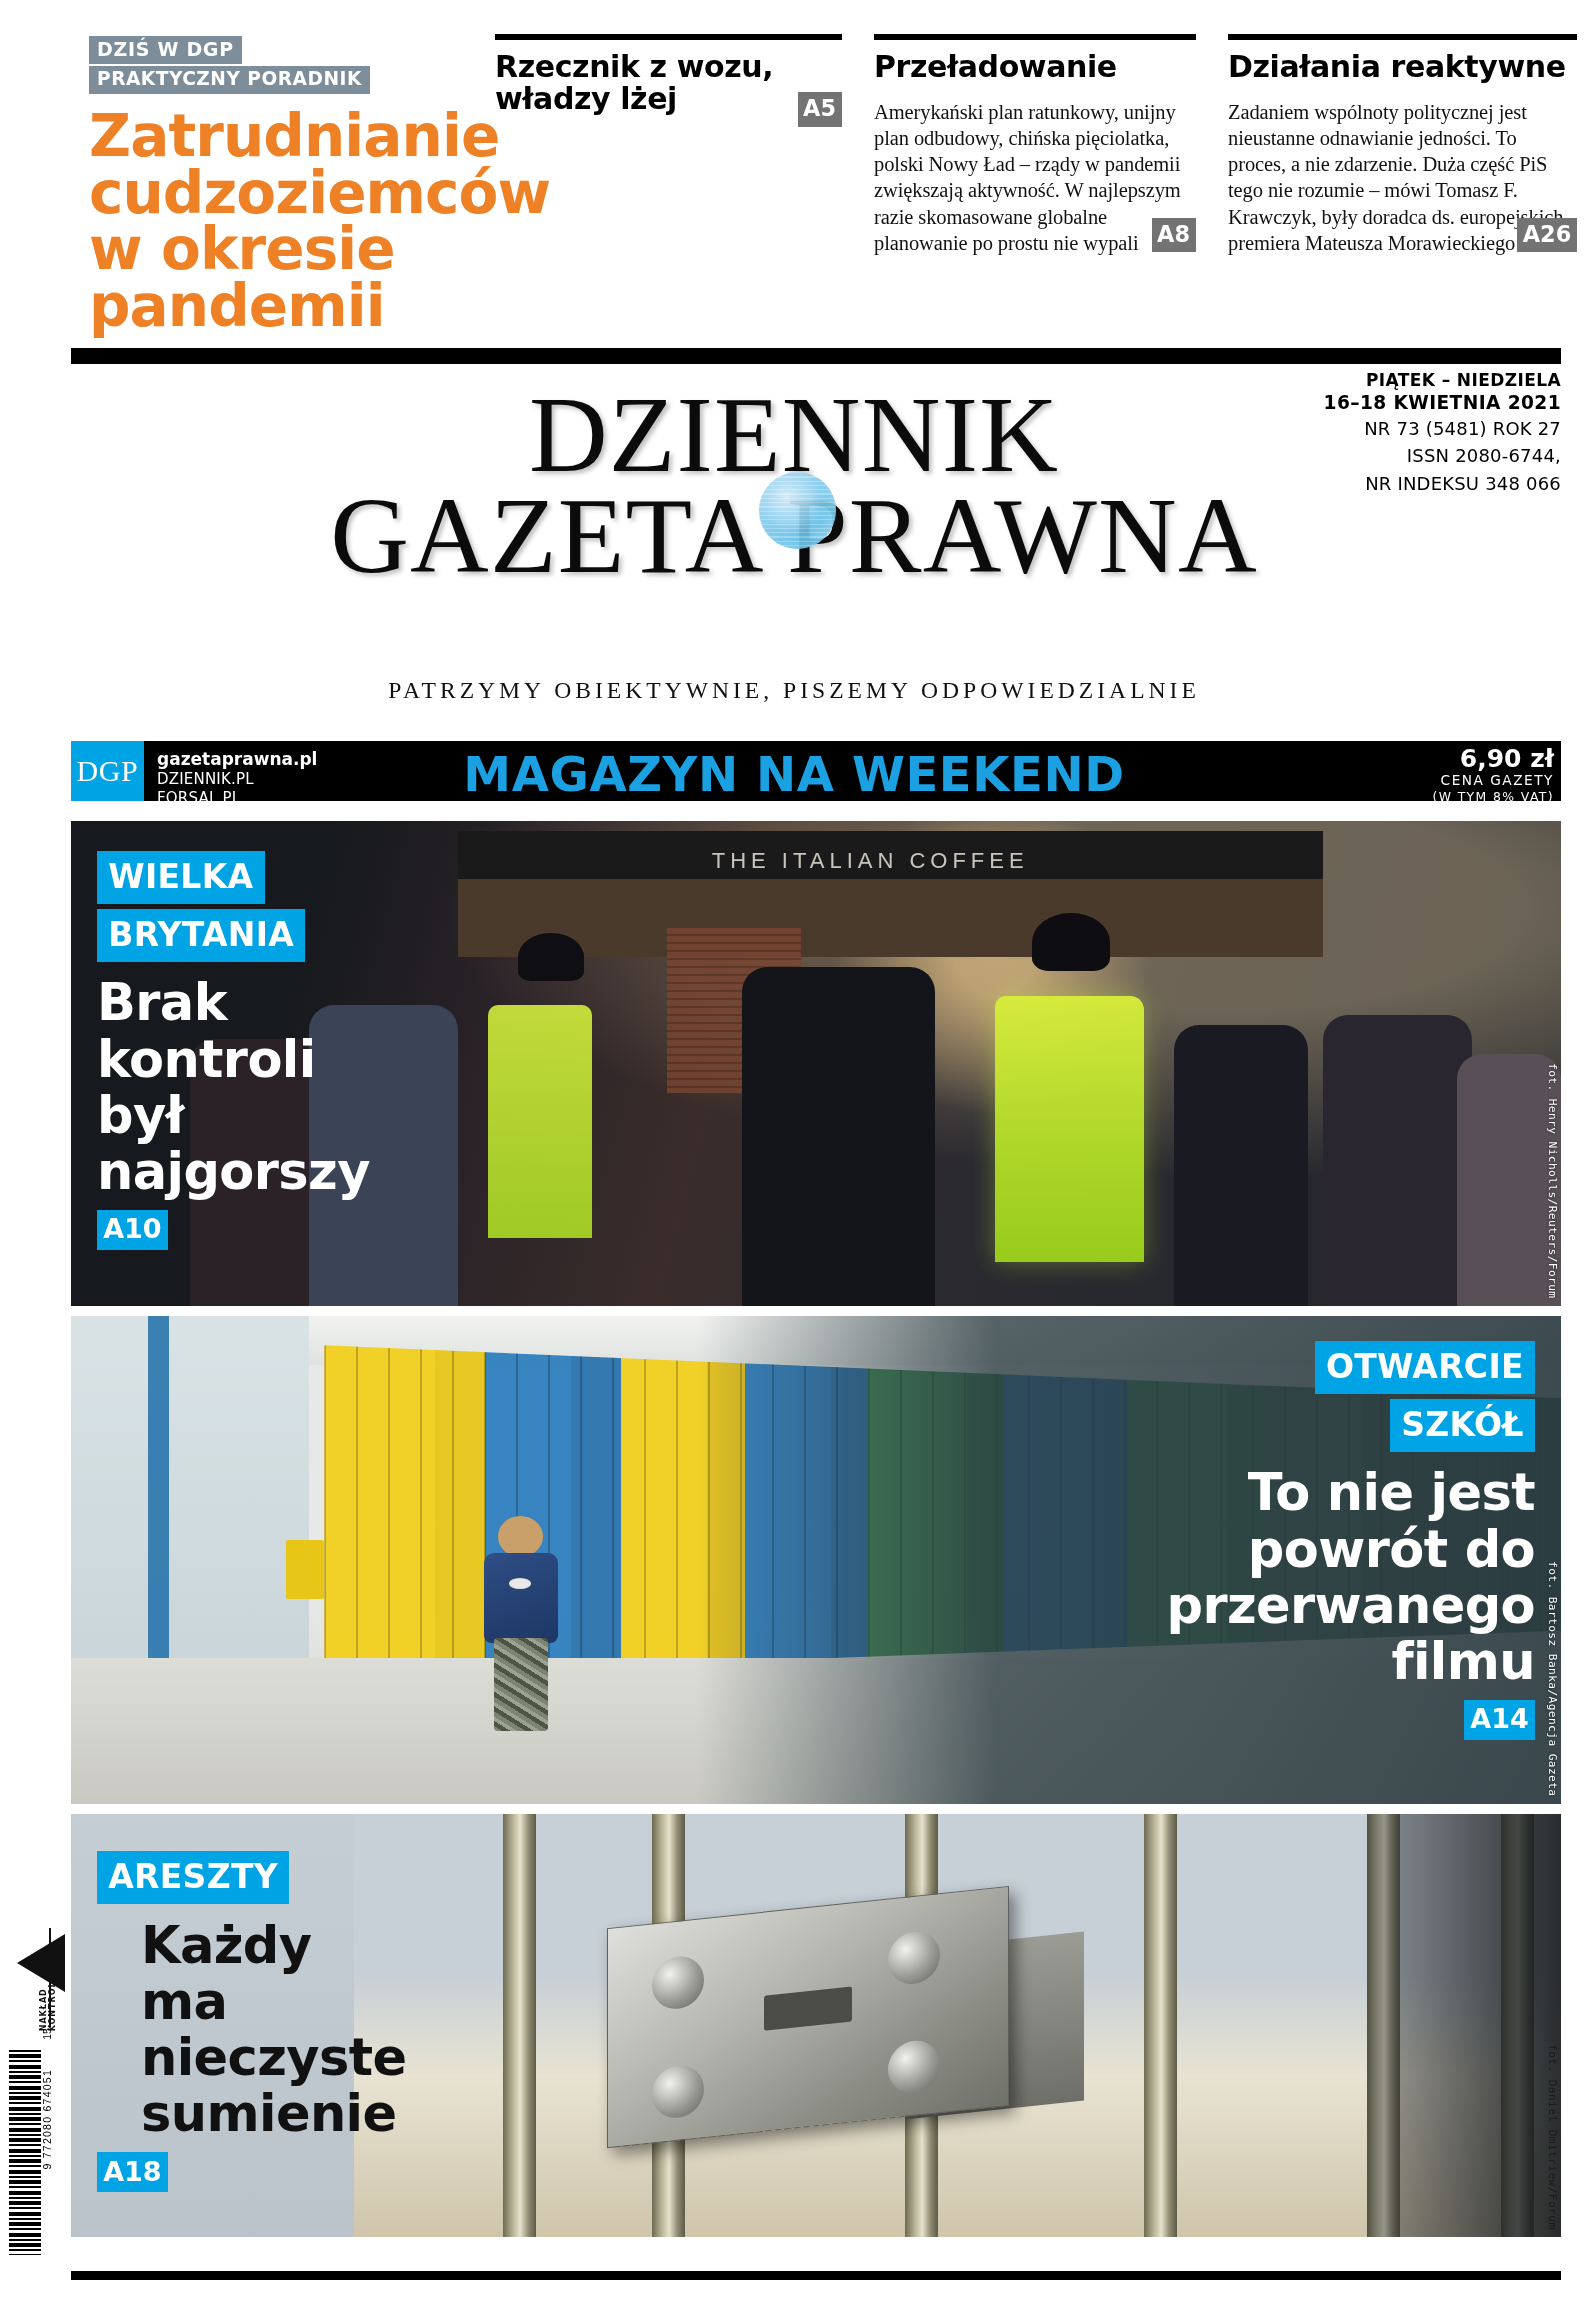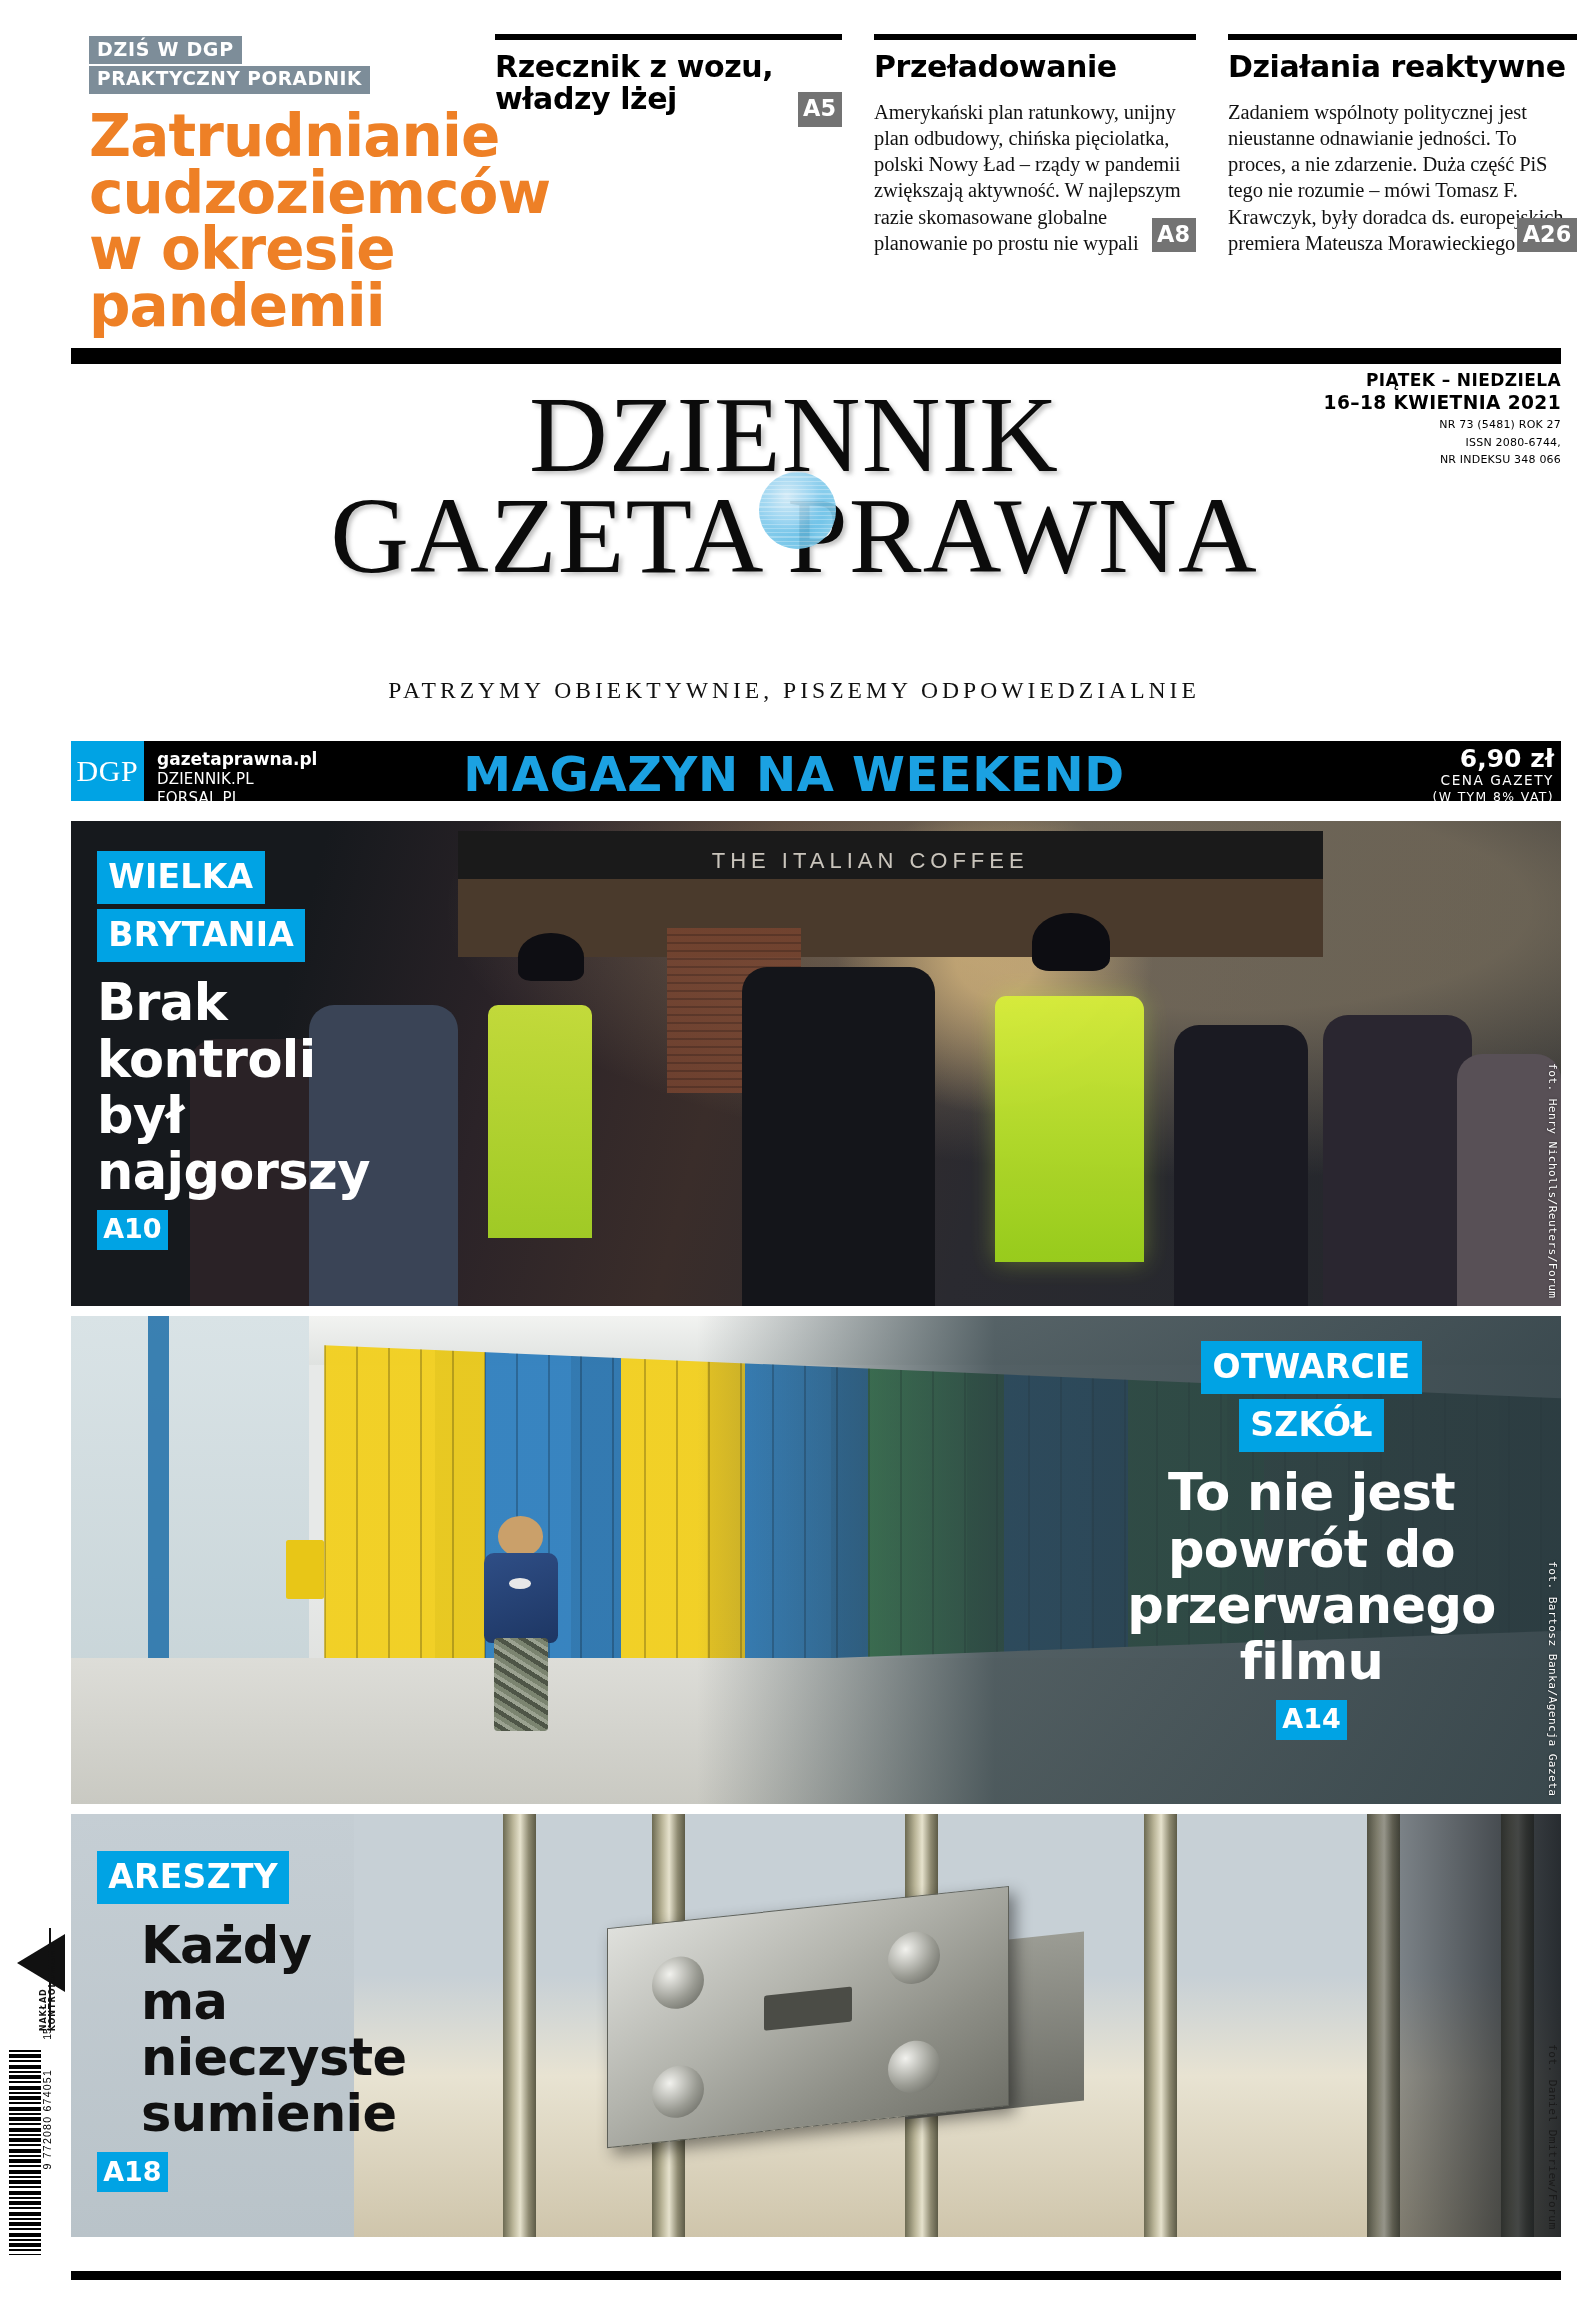--- a/index.html
+++ b/index.html
@@ -56,21 +56,21 @@
   
   .masthead-rule {
     position:absolute; left: 71px; top: 348px; width: 1490px; height: 16px; background:#000;
   }
   .dateblock {
     position:absolute; right: 27px; top: 370px; text-align: right;
     font-family: "DejaVu Sans", sans-serif; color:#000;
   }
   .dateblock .d1 { font-weight: bold; font-size: 17px; letter-spacing: 0.4px; line-height: 1.28;}
   .dateblock .d2 { font-weight: bold; font-size: 18.6px; letter-spacing: 0.4px; line-height: 1.22;}
-  .dateblock .d3 { font-size: 11px; letter-spacing: 0.2px; line-height: 1.38; margin-top: 2.5px;}
+  .dateblock .d3 { font-size: 18px; letter-spacing: 0.2px; line-height: 1.38; margin-top: 2.5px;}
 
   .masthead {
     position:absolute; left:0; top: 385px; width: 1588px; text-align:center;
   }
   .mh-line {
     font-family: "Liberation Serif", serif;
     font-weight: normal; color:#0b0b0b;
     letter-spacing: 1.2px;
     line-height: .92;
     text-shadow: 3.1px 3.1px 4.3px rgba(120,120,120,.45);
@@ -288,21 +288,21 @@
   }
   .ph3 .bracket {
     position:absolute; left: 56%; top: 30%; width: 12%; height: 40%;
     background: linear-gradient(180deg,#9b9c94,#6e6f68);
     transform: skewY(-6deg);
   }
 
   
   .ov { position:absolute; }
   .ov-left { left: 26px; }
-  .ov-right { right: 26px; text-align:center; }
+  .ov-right { right: 26px; text-align:right; }
   .label {
     display:inline-block; background:#00a3e4; color:#fff;
     font-family:"DejaVu Sans", sans-serif; font-weight:bold;
     font-size: 33px; letter-spacing: 0.3px; line-height: 1;
     padding: 9.3px 11.2px 10.6px 11.2px;
   }
   .label.l2 { margin-top: 5px; }
   .hl {
     font-family:"DejaVu Sans", sans-serif; font-weight:bold;
     font-size: 51px; line-height: 1.1; letter-spacing: -0.6px; margin-top: 13.7px;

